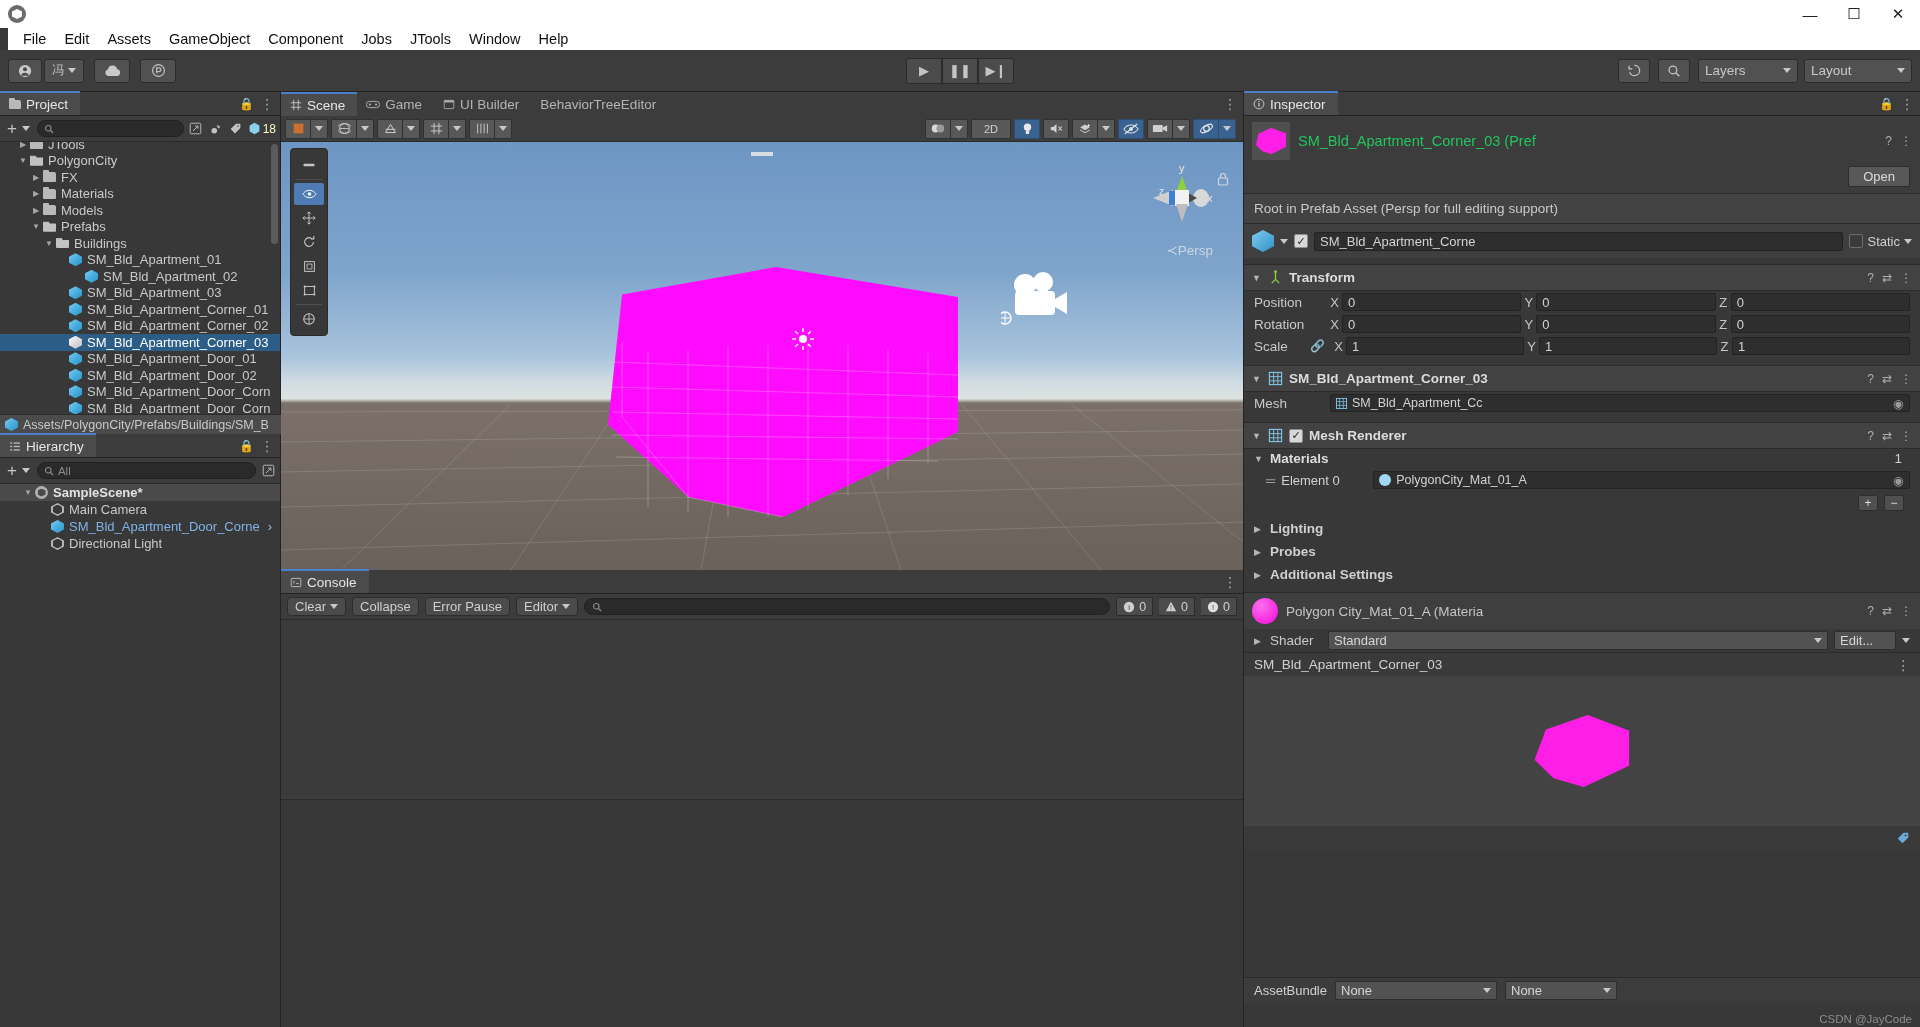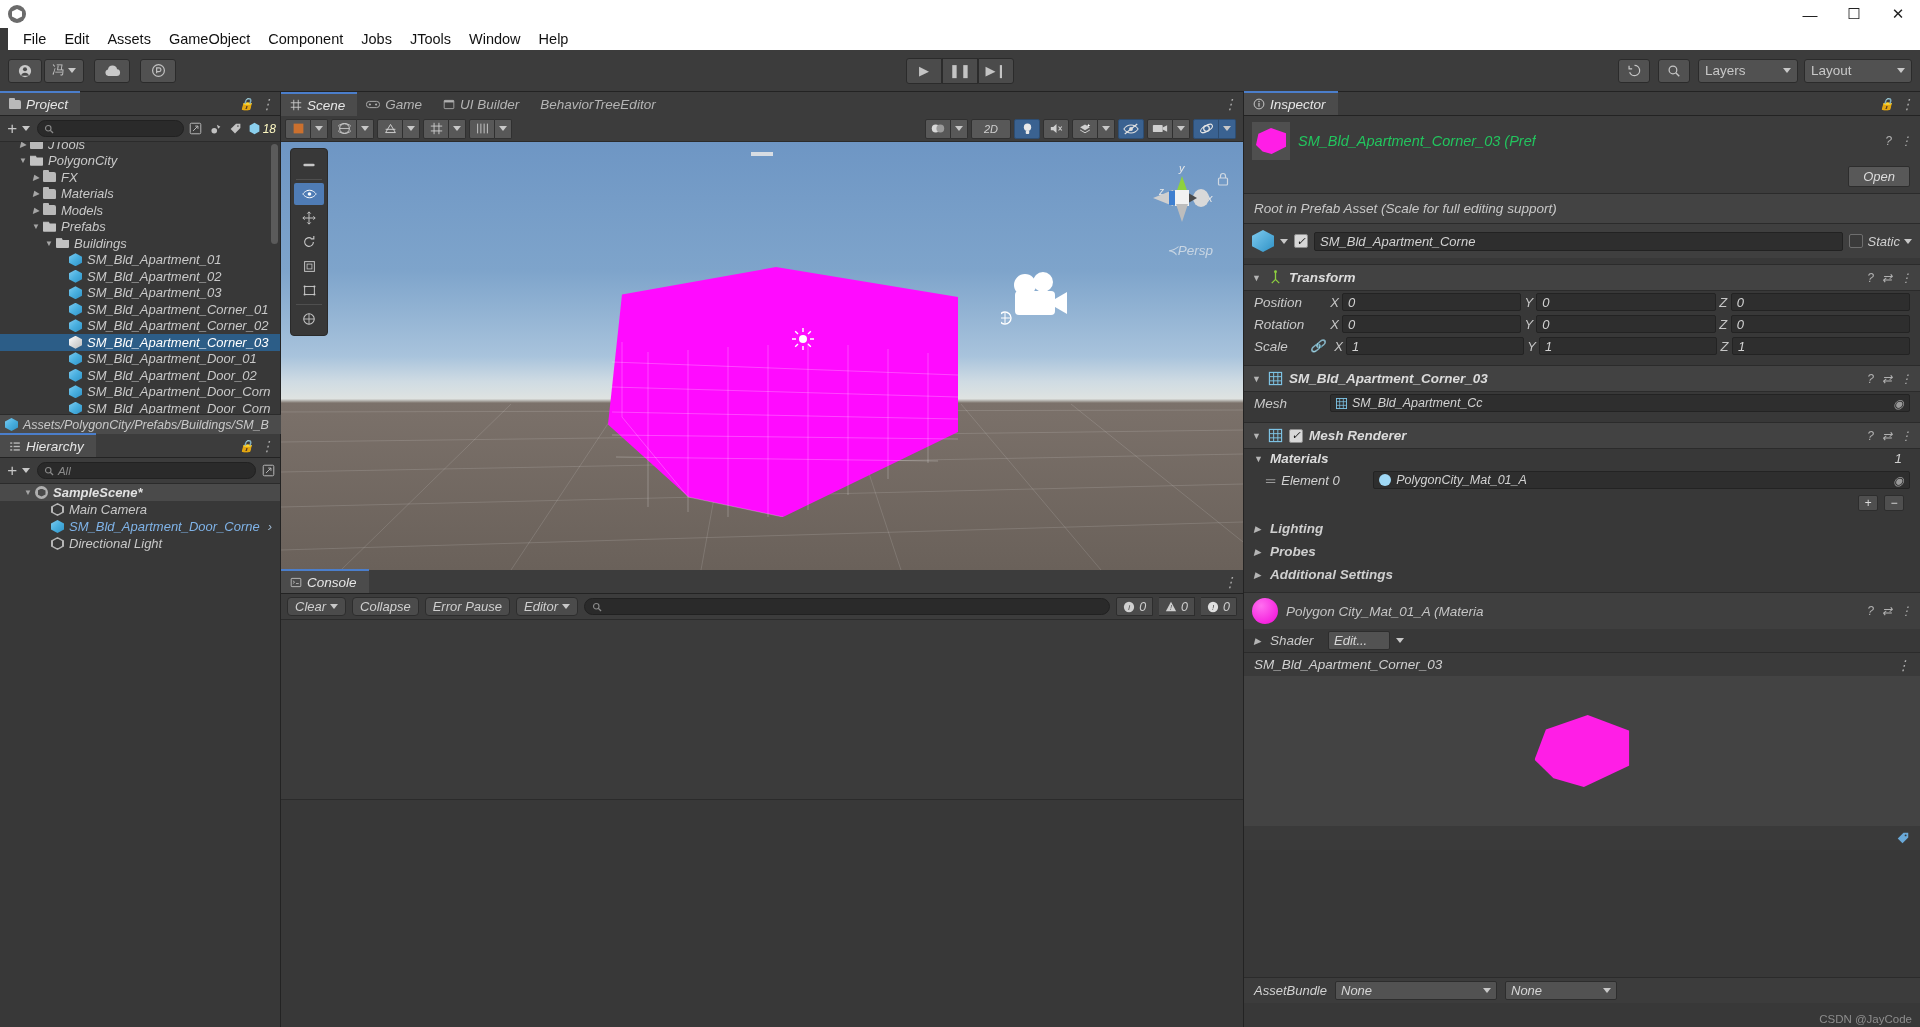--- a/index.html
+++ b/index.html
@@ -69,21 +69,21 @@
     position:absolute; right:8px; display:flex; align-items:center; gap:6px;
   }
   .tb-drop {
     height:24px; background:#515151; border:1px solid #2b2b2b; border-radius:3px;
     display:flex; align-items:center; padding:0 6px; color:#c8c8c8; font-size:13.5px;
     min-width:96px; justify-content:space-between; gap:10px;
   }
   .caret { width:0;height:0;border-left:4px solid transparent;border-right:4px solid transparent;border-top:5px solid #c8c8c8; }
 
   
-  .panel { position:absolute; background:#383838;font-style:italic; }
+  .panel { position:absolute; background:#383838; }
   .panel-tabs {
     height:24px; background:#3c3c3c; display:flex; align-items:flex-end;
     border-bottom:1px solid #232323; position:relative;
   }
   .ptab {
     height:24px; display:flex; align-items:center; gap:5px; padding:0 12px 0 9px;
     font-size:13.5px; color:#b4b4b4; background:#3c3c3c;
   }
   .ptab.active { background:#4b4b4b; color:#e6e6e6; border-top:2px solid #4b7ecb; }
   .tabmenu { position:absolute; right:6px; top:4px; color:#aaa; font-size:14px; letter-spacing:0; }
@@ -467,21 +467,21 @@
           </span>
           <span>Buildings</span>
         </div>
         <div class="trow" style="padding-left: 56px;">
           <span class="tarrow"></span>
           <span class="ticon">
             <span class="prefab-cube"></span>
           </span>
           <span>SM_Bld_Apartment_01</span>
         </div>
-        <div class="trow" style="padding-left: 56px;">
+        <div class="trow" style="padding-left: 72px;">
           <span class="tarrow"></span>
           <span class="ticon">
             <span class="prefab-cube"></span>
           </span>
           <span>SM_Bld_Apartment_02</span>
         </div>
         <div class="trow" style="padding-left: 56px;">
           <span class="tarrow"></span>
           <span class="ticon">
             <span class="prefab-cube"></span>
@@ -974,21 +974,21 @@
       <div class="insp-title">SM_Bld_Apartment_Corner_03 (Pref</div>
       <span style="margin-left:auto;display:flex;gap:8px;color:#b0b0b0;font-size:12px">
         <span>?</span>
         <span>⋮</span>
       </span>
     </div>
     <div class="insp-open-row">
       <div class="open-btn">Open</div>
     </div>
 
-    <div class="banner">Root in Prefab Asset (Scale for full editing support)</div>
+    <div class="banner">Root in Prefab Asset (Persp for full editing support)</div>
 
     <div class="go-head">
       <div class="go-cube"></div>
       <span class="caret"></span>
       <div class="chk">✓</div>
       <div class="name-field">SM_Bld_Apartment_Corne</div>
       <div class="static-box">
         <div class="chk" style="background:#3a3a3a;border-color:#6e6e6e"></div>
         <span>Static</span>
         <span class="caret"></span>
@@ -1120,20 +1120,24 @@
       <span style="font-size:13.5px;color:#c4c4c4">Polygon City_Mat_01_A (Materia</span>
       <span class="help-ico">
         <span>?</span>
         <span>⇄</span>
         <span>⋮</span>
       </span>
     </div>
     <div class="row">
       <span class="foldarrow">▶</span>
       <span class="lbl" style="width:52px">Shader</span>
+      <div class="ddown" style="flex:1">
+        <span>Standard</span>
+          <span class="caret"></span>
+      </div>
       <div class="ddown" style="width:62px">
         <span>Edit...</span>
       </div>
       <span class="caret"></span>
     </div>
 
     <div class="preview-strip">
       <span>SM_Bld_Apartment_Corner_03</span>
       <span style="float:right;color:#b0b0b0">⋮</span>
     </div>

